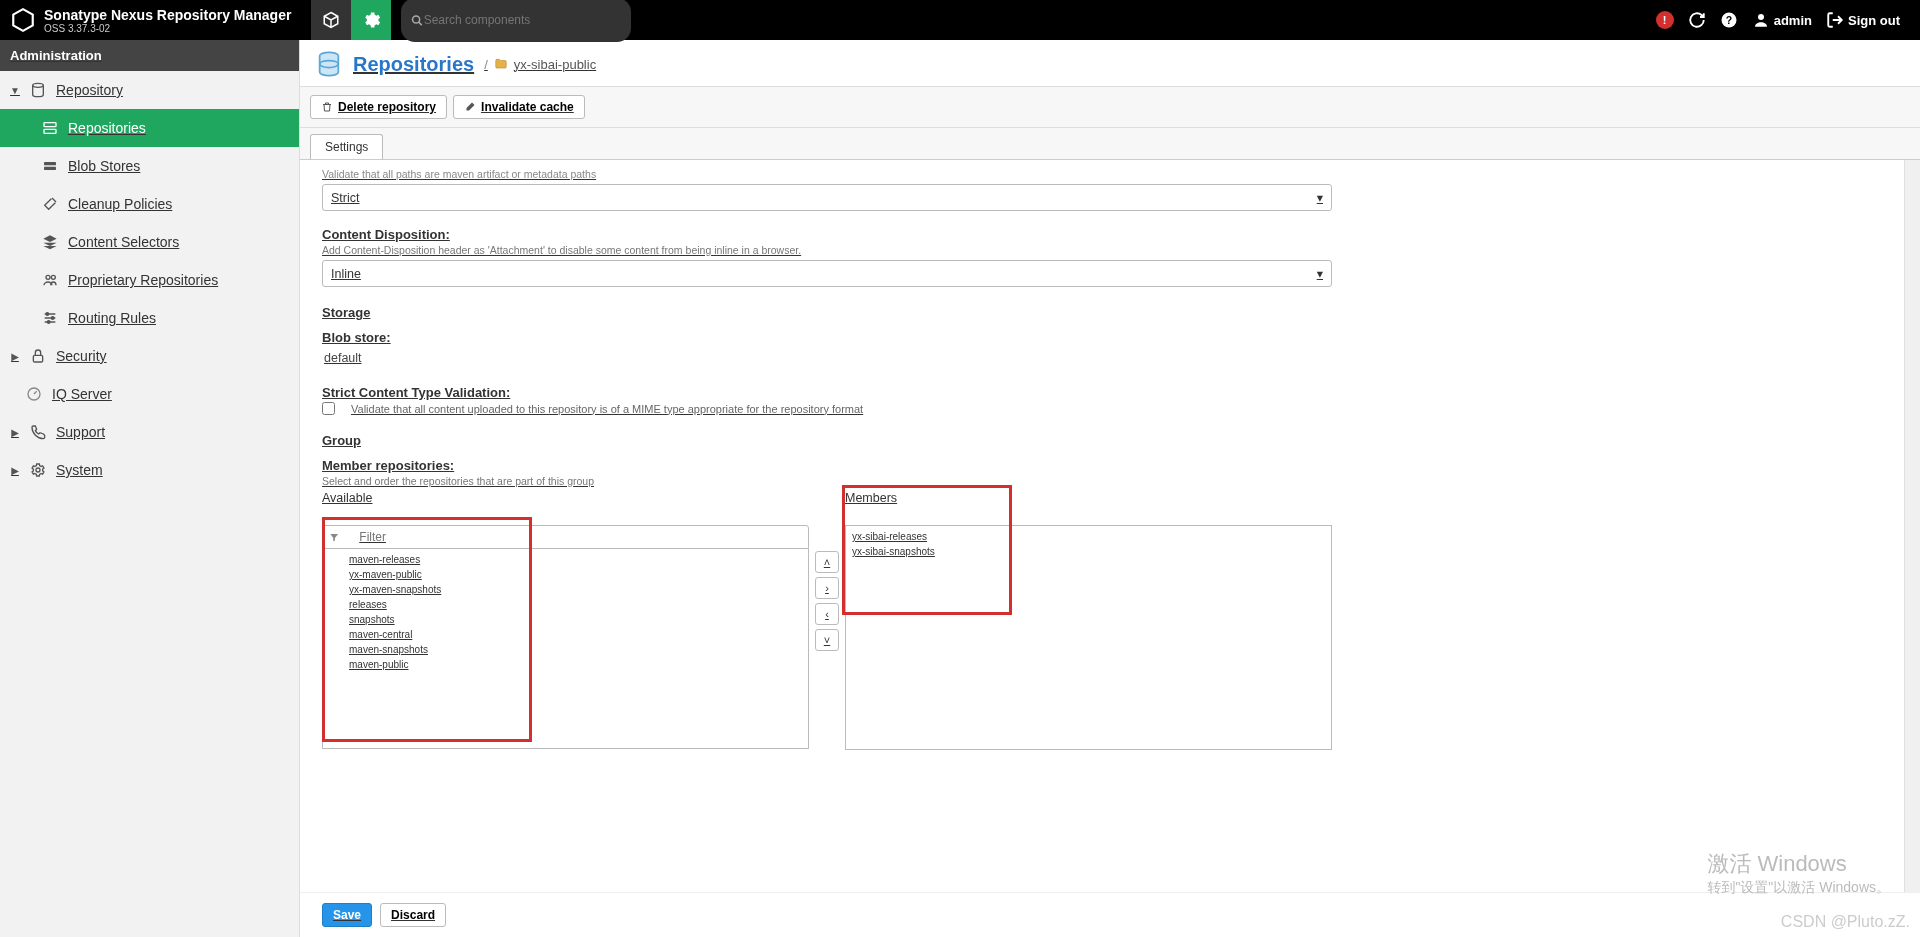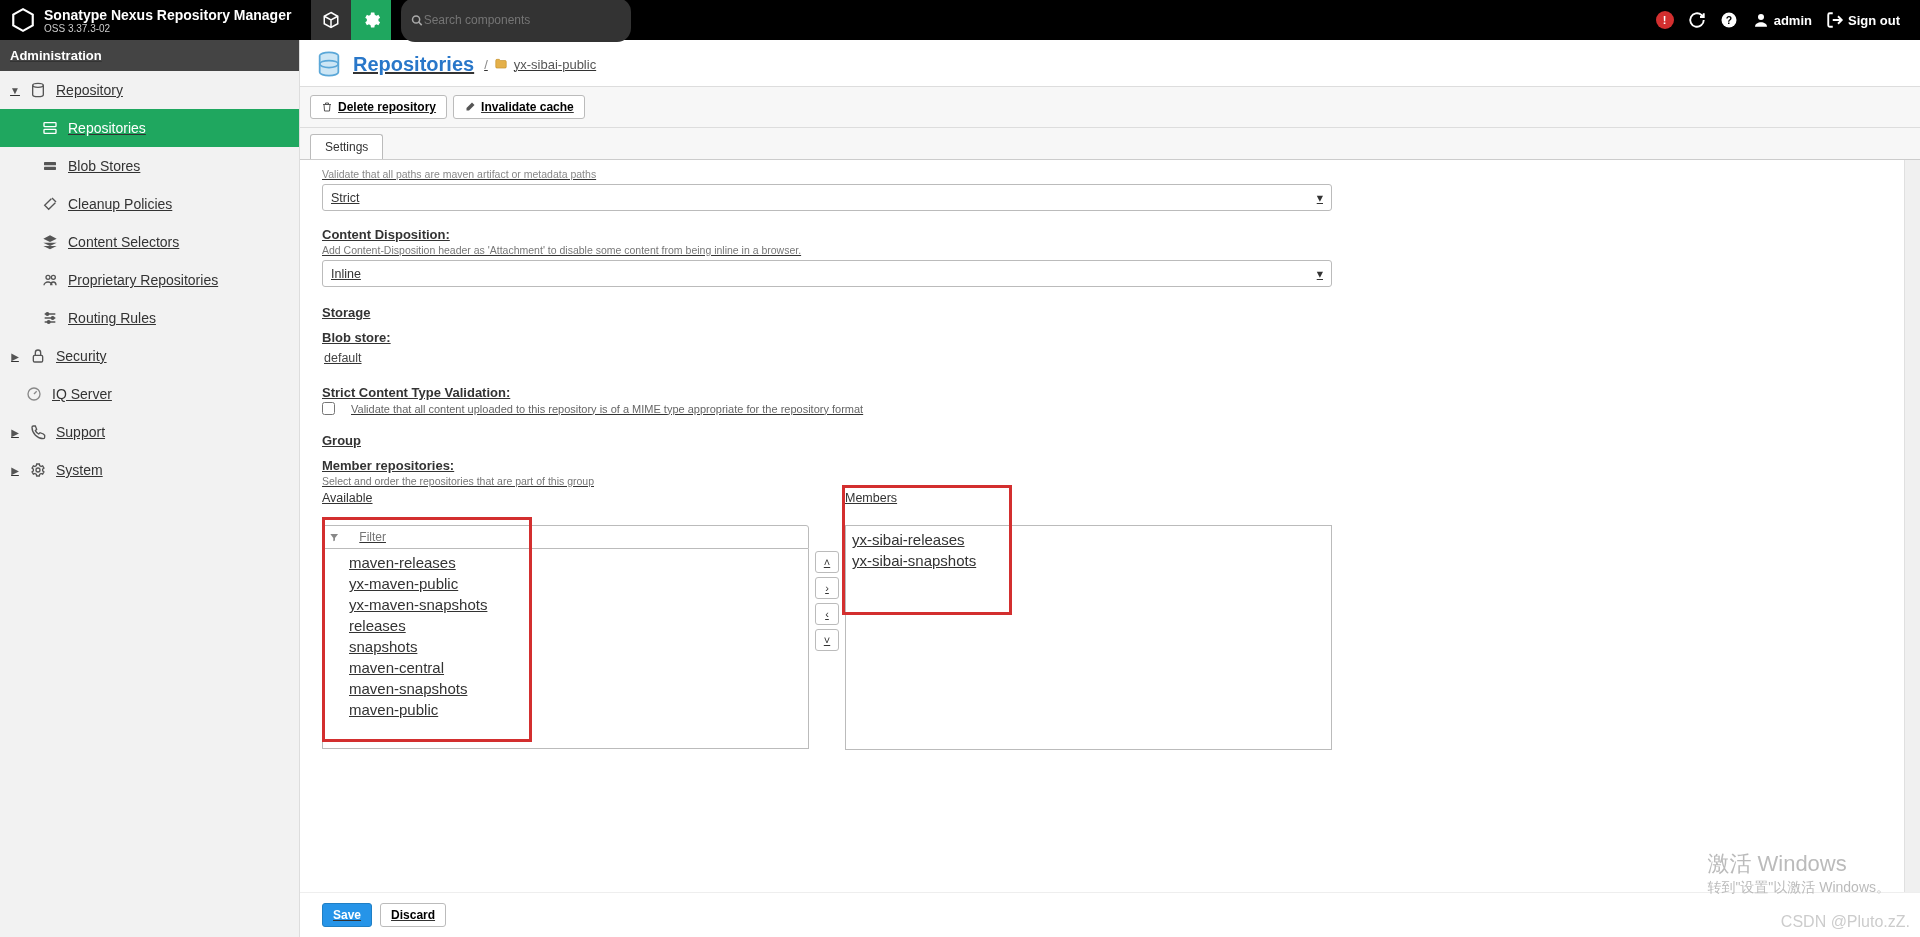--- a/index.html
+++ b/index.html
@@ -143,21 +143,21 @@
     padding:4px 6px; gap:20px; background:#fff;
   }
   .tfilter input { border:none; outline:none; font-size:12px; color:#888; width:100%; }
   .tlist {
     border:1px solid #bbb; border-top:none; height:200px; overflow-y:auto;
     background:#fff; padding:3px 16px;
   }
   .tlist.memb {
     border:1px solid #bbb; height:225px; padding:3px 6px;
   }
-  .titem { padding:2px 10px; font-size:15px; cursor:pointer; }
+  .titem { padding:2px 10px; font-size:10px; cursor:pointer; }
   .tbuttons {
     display:flex; flex-direction:column; gap:4px; margin-top:60px;
   }
   .tbtn {
     width:24px; height:22px; border:1px solid #bbb; background:#fff;
     border-radius:3px; display:flex; align-items:center; justify-content:center;
     font-size:11px; cursor:pointer;
   }
 
   .hl {

